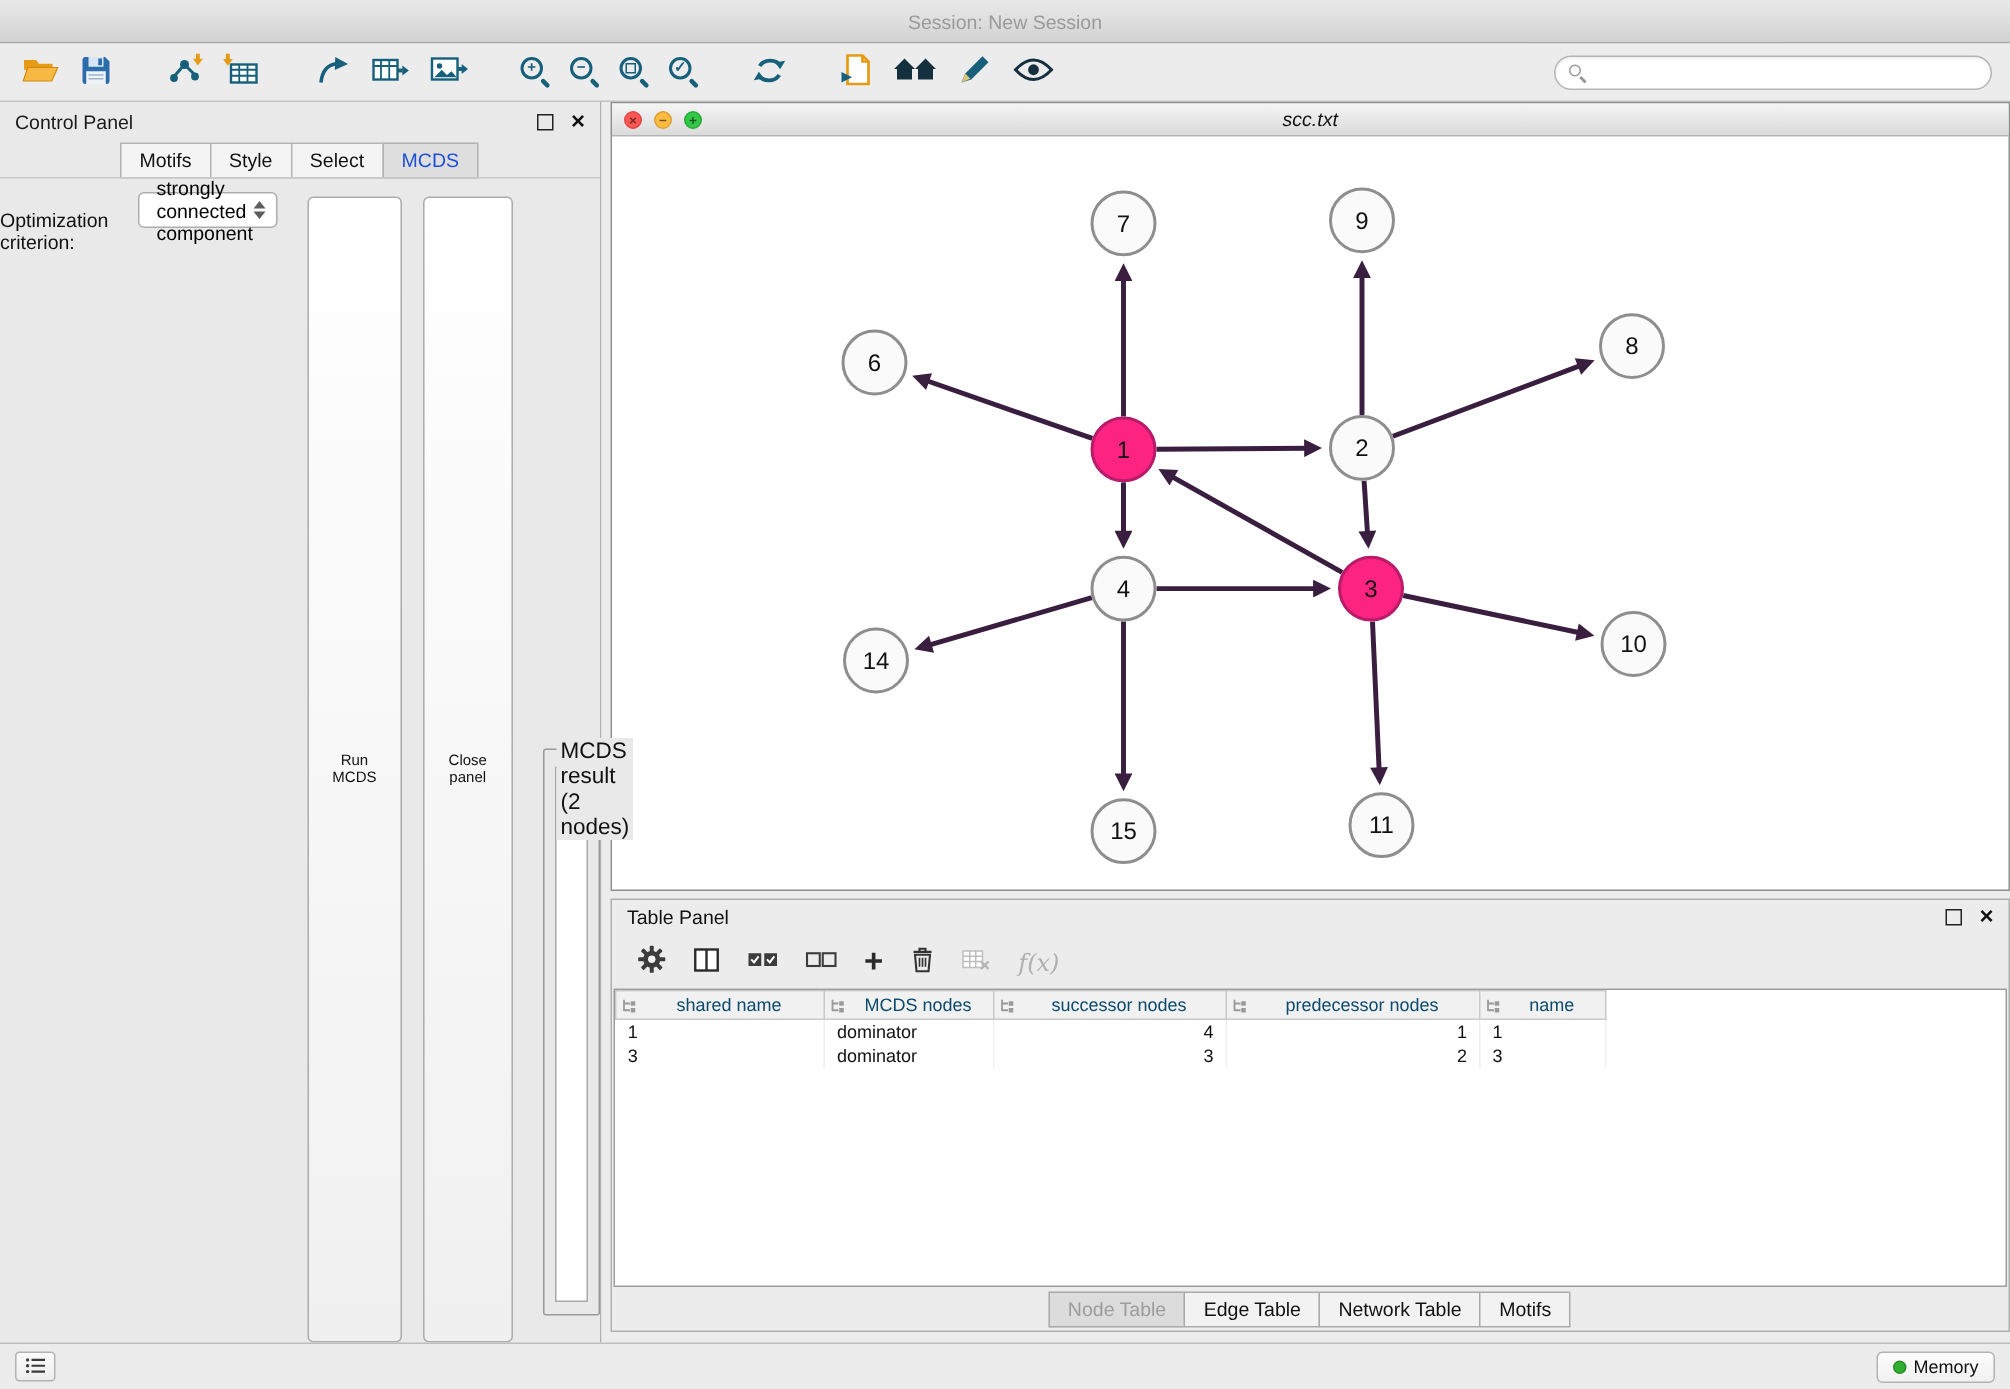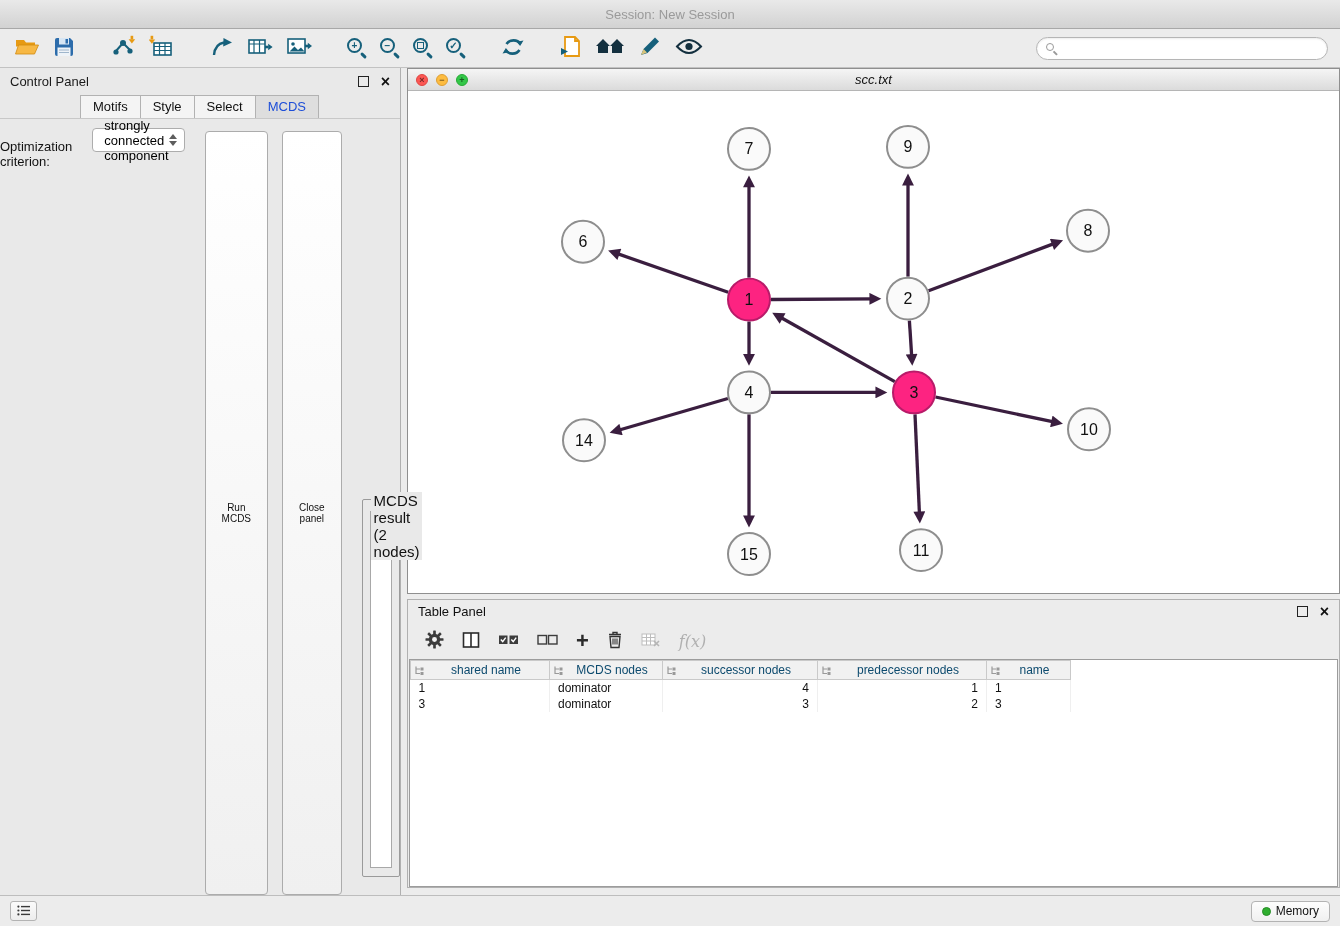--- a/index.html
+++ b/index.html
@@ -495,20 +495,26 @@
                 <tr>
                   <td style="text-align: left;">3</td>
                   <td style="text-align: left;">dominator</td>
                   <td style="text-align: right;">3</td>
                   <td style="text-align: right;">2</td>
                   <td style="text-align: left;">3</td>
                 </tr>
               </tbody>
           </table>
         </div>
+        <div class="tp-tabs">
+            <div class="tp-tab active">Node Table</div>
+            <div class="tp-tab">Edge Table</div>
+            <div class="tp-tab">Network Table</div>
+            <div class="tp-tab">Motifs</div>
+          </div>
       </div>
     </div>
   </div>
 
   <div class="statusbar">
     <button class="status-left-btn">
         <span><svg width="14" height="11" viewBox="0 0 14 11">
             <g stroke="#3a3a3a" stroke-width="1.4">
               <line x1="4" y1="1.6" x2="13" y2="1.6"></line>
               <line x1="4" y1="5.5" x2="13" y2="5.5"></line>

